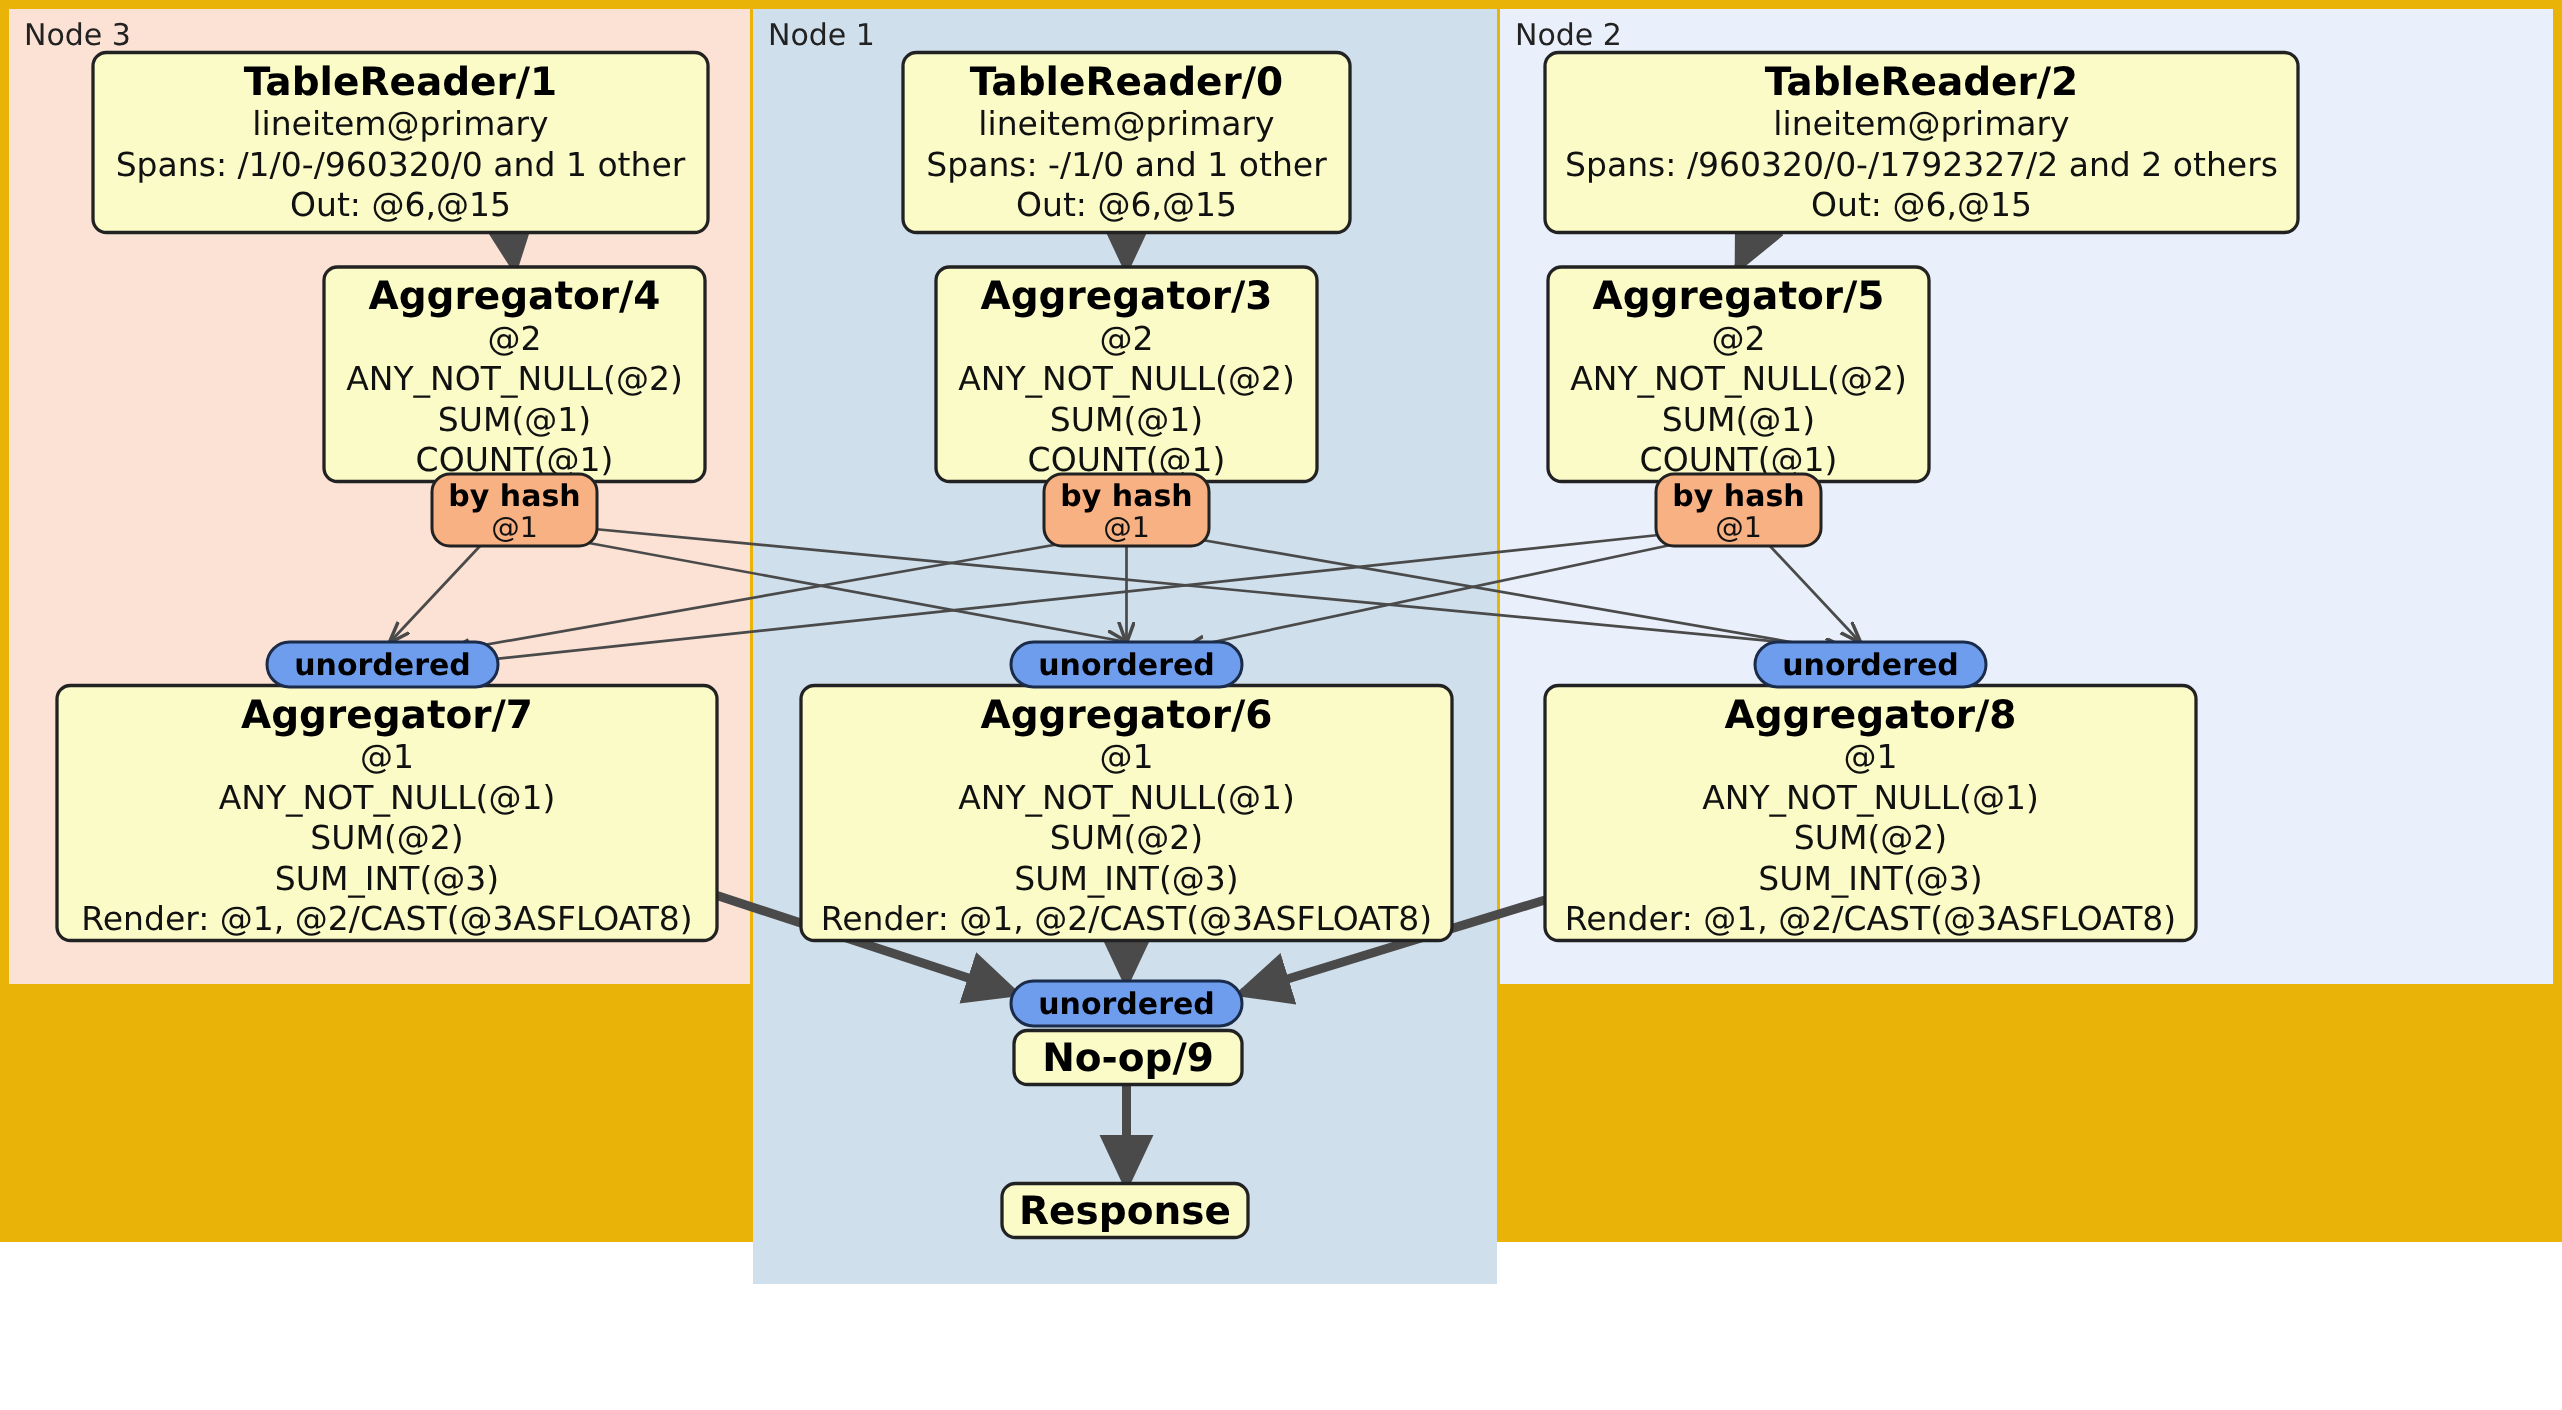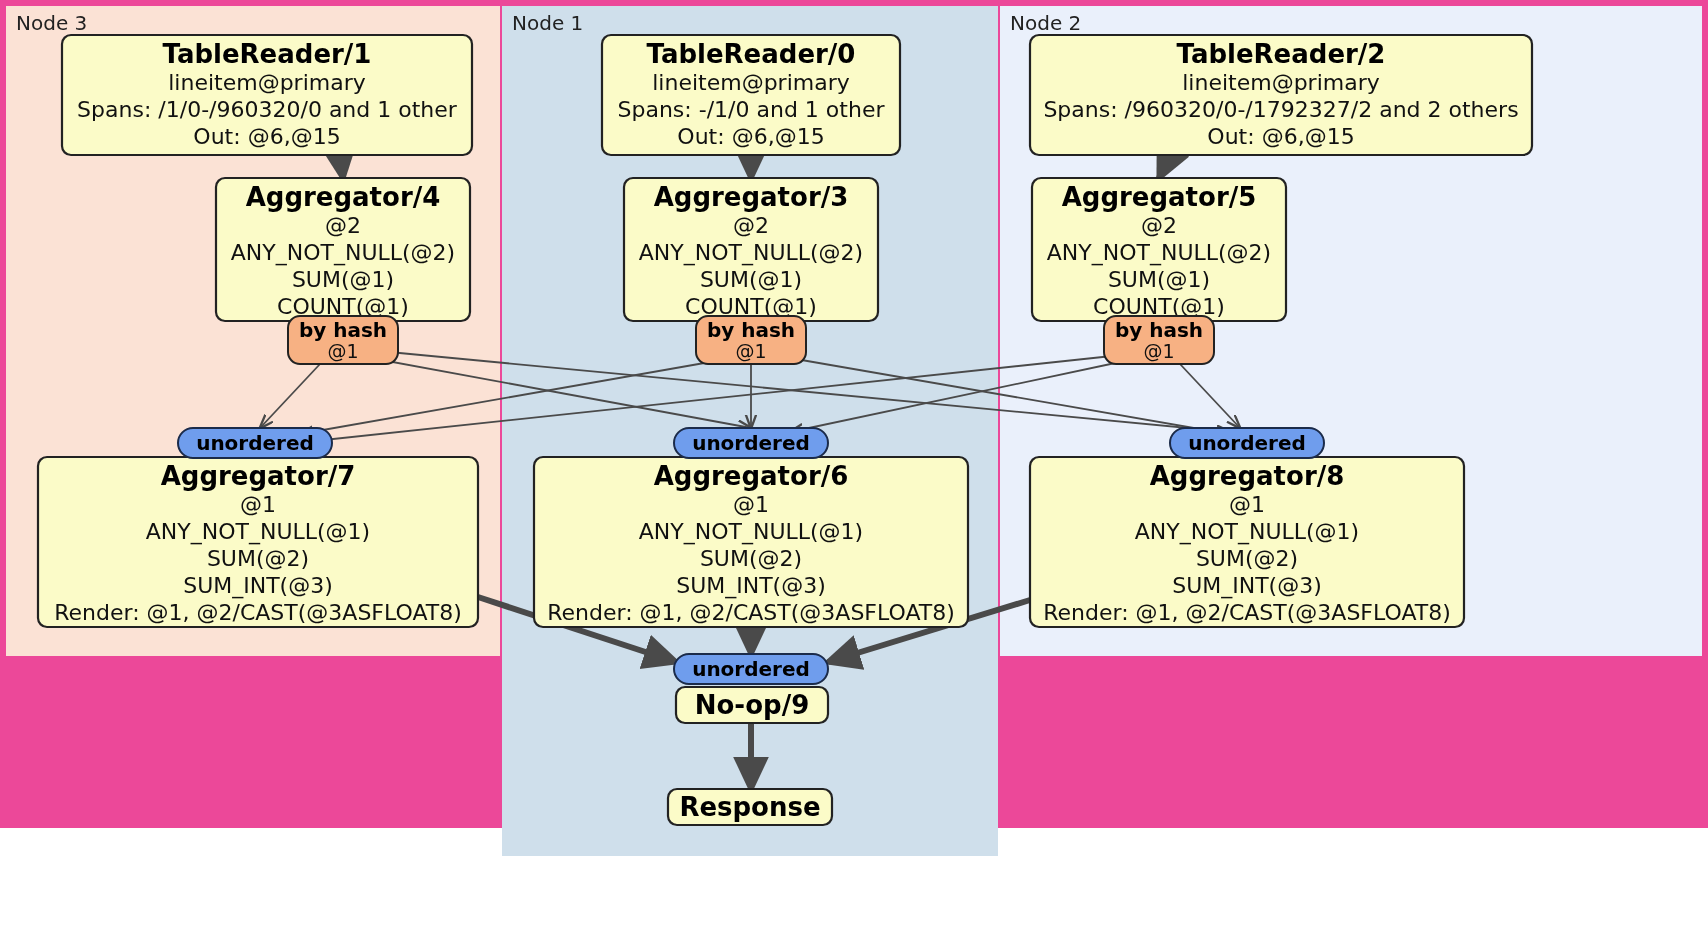--- a/index.html
+++ b/index.html
@@ -10,21 +10,21 @@
   body {
     font-family: "DejaVu Sans", sans-serif;
     width: 1708px;
     height: 940px;
     overflow: hidden;
   }
   #canvas {
     position: relative;
     width: 1708px;
     height: 828px;
-    background: #ec4899;
+    background: #eab308;
   }
   svg.layer {
     position: absolute;
     left: 0;
     top: 0;
     width: 1708px;
     height: 940px;
   }
   .node-panel-label {
     font-family: "DejaVu Sans", sans-serif;

